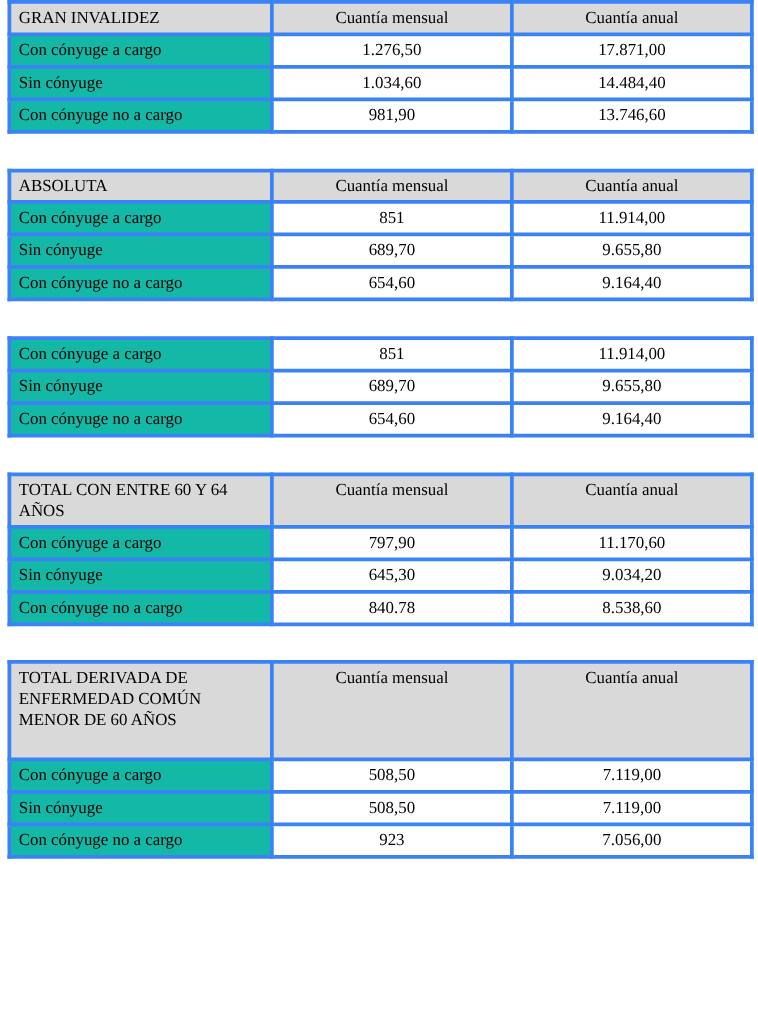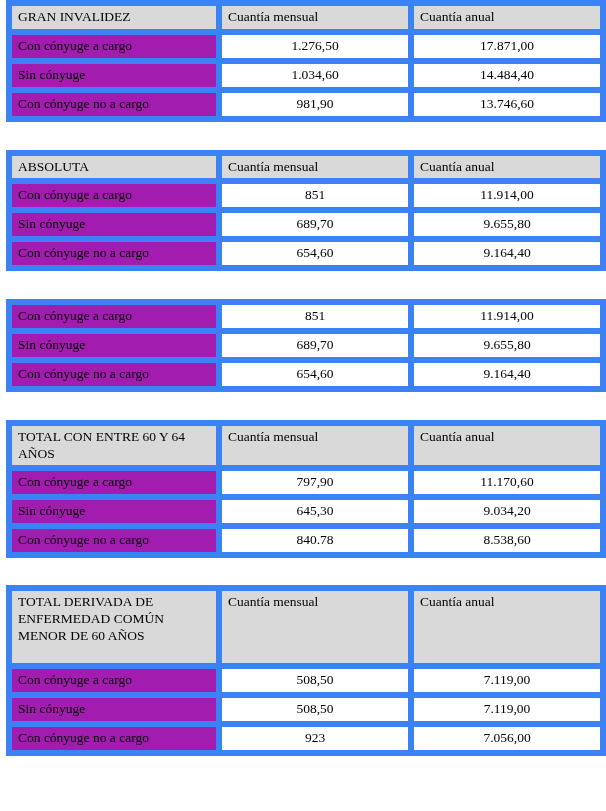--- a/index.html
+++ b/index.html
@@ -21,36 +21,37 @@
     box-sizing: border-box;
     padding: 0 6px;
   }
   table.pension-table {
     border-collapse: collapse;
     width: 594px;
     table-layout: fixed;
     margin: 0;
   }
   table.pension-table td {
-    border: 6px solid #3b82f6;
+    border: 3px solid #3b82f6;
     font-size: 13.5px;
     line-height: 1.25;
     padding: 3px 6px;
     vertical-align: top;
   }
   td.cat-head {
     background: #d9d9d9;
     font-size: 13.5px;
     text-align: left;
   }
   td.col-head {
     background: #d9d9d9;
+    text-align: center;
   }
   td.row-label {
-    background: #a21caf;
+    background: #14b8a6;
     text-align: left;
   }
   td.value {
     text-align: center;
     background: #ffffff;
     margin-left: 40px;
   }
   .spacer {
     height: 28px;
   }

